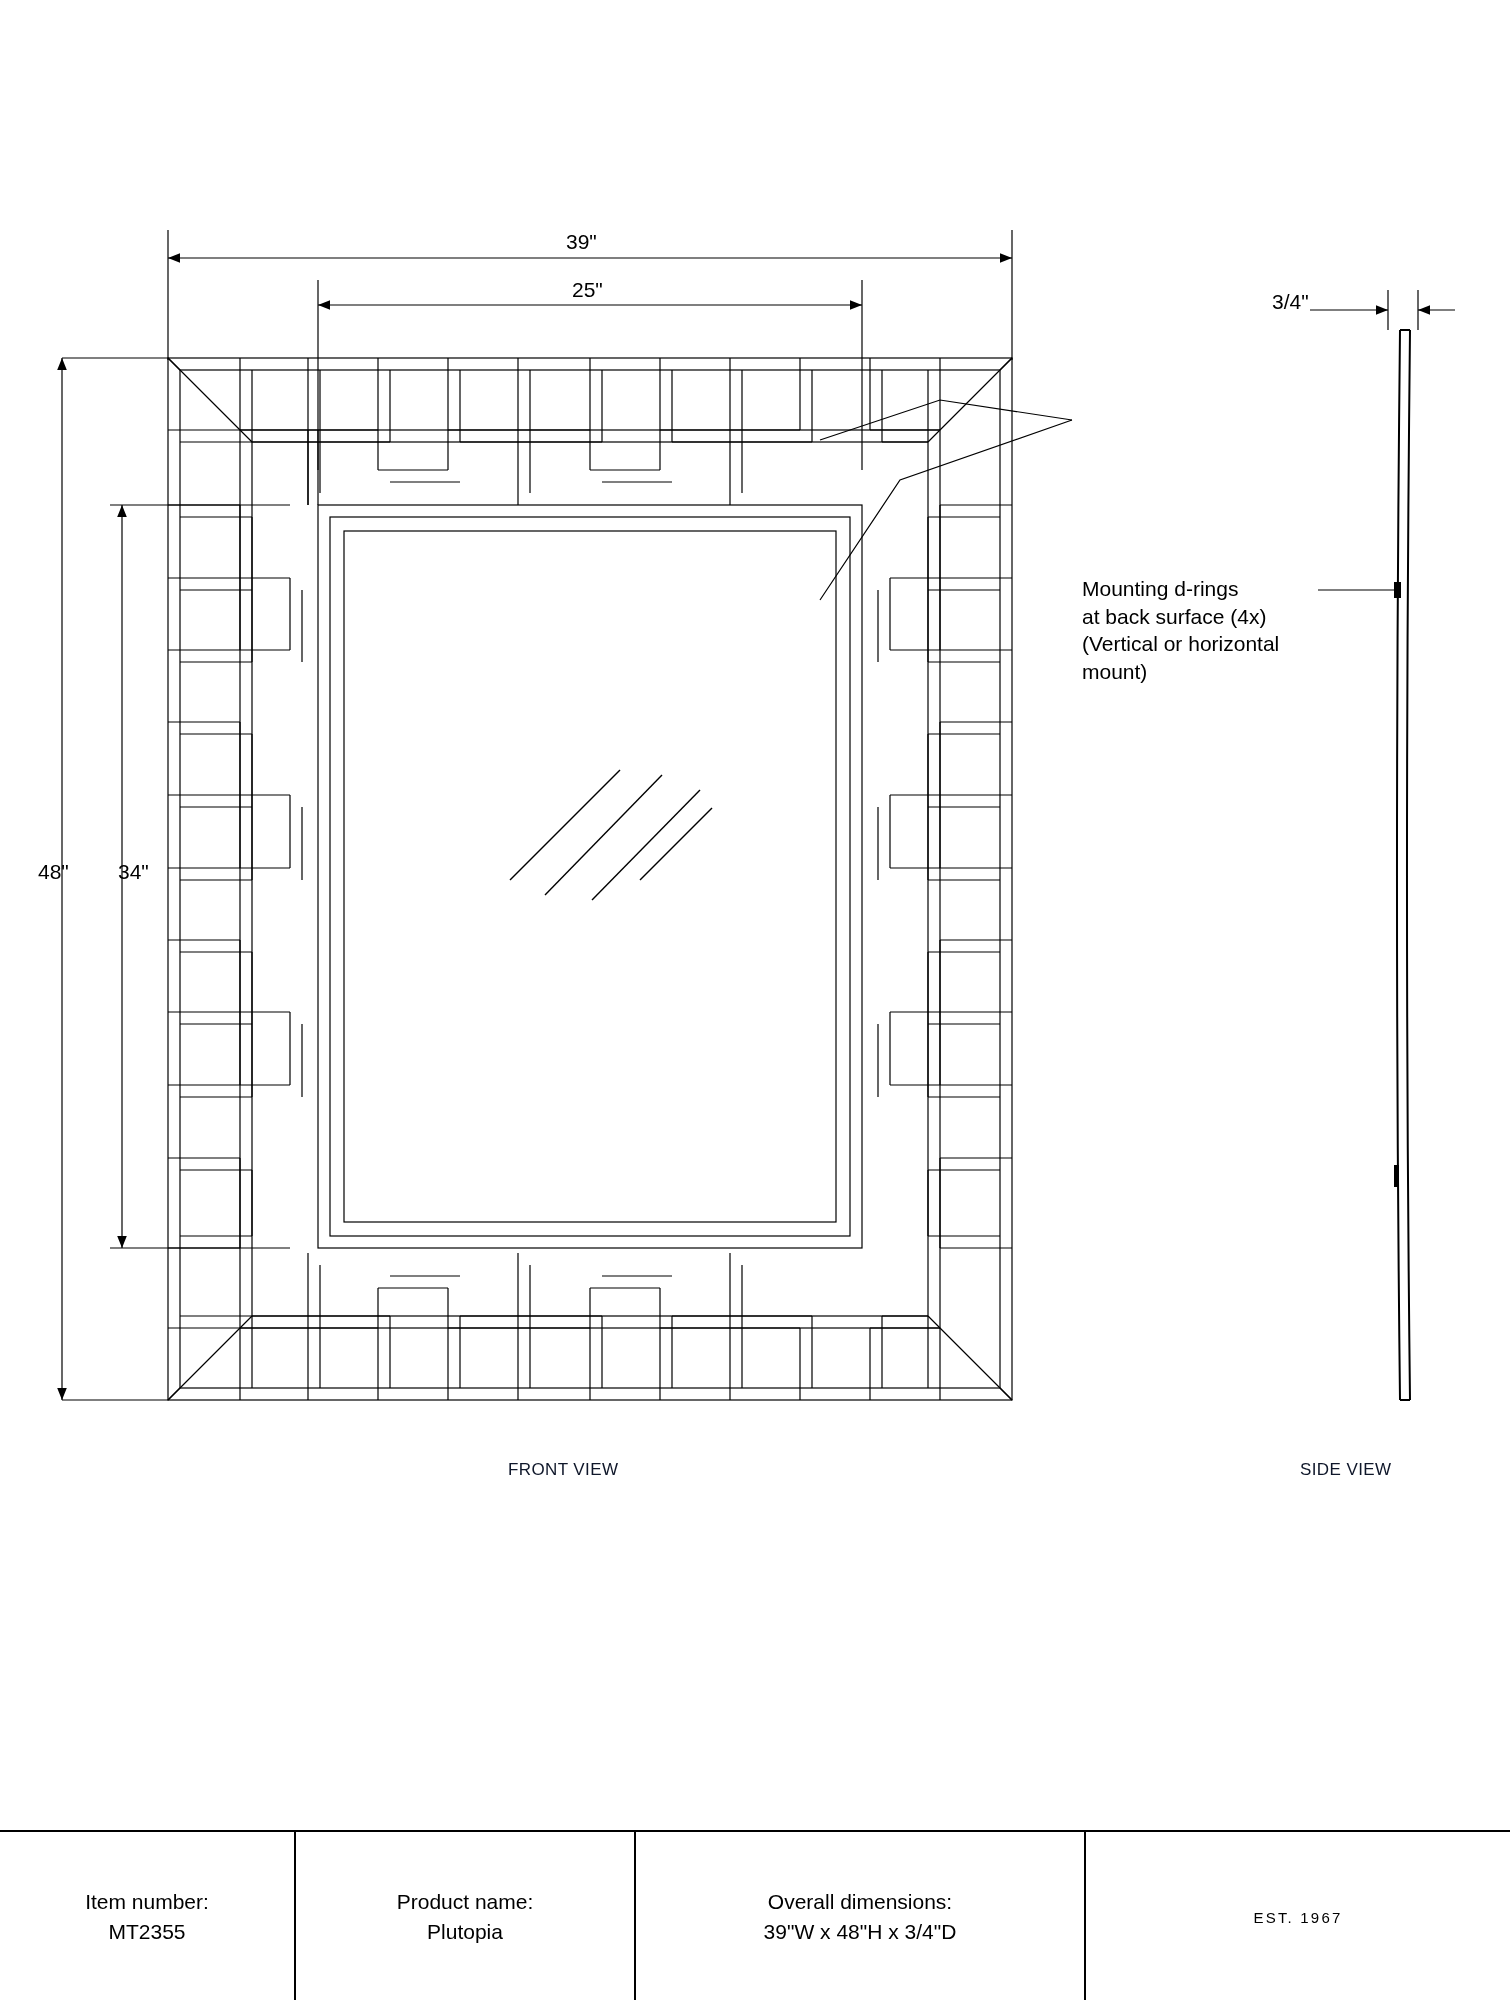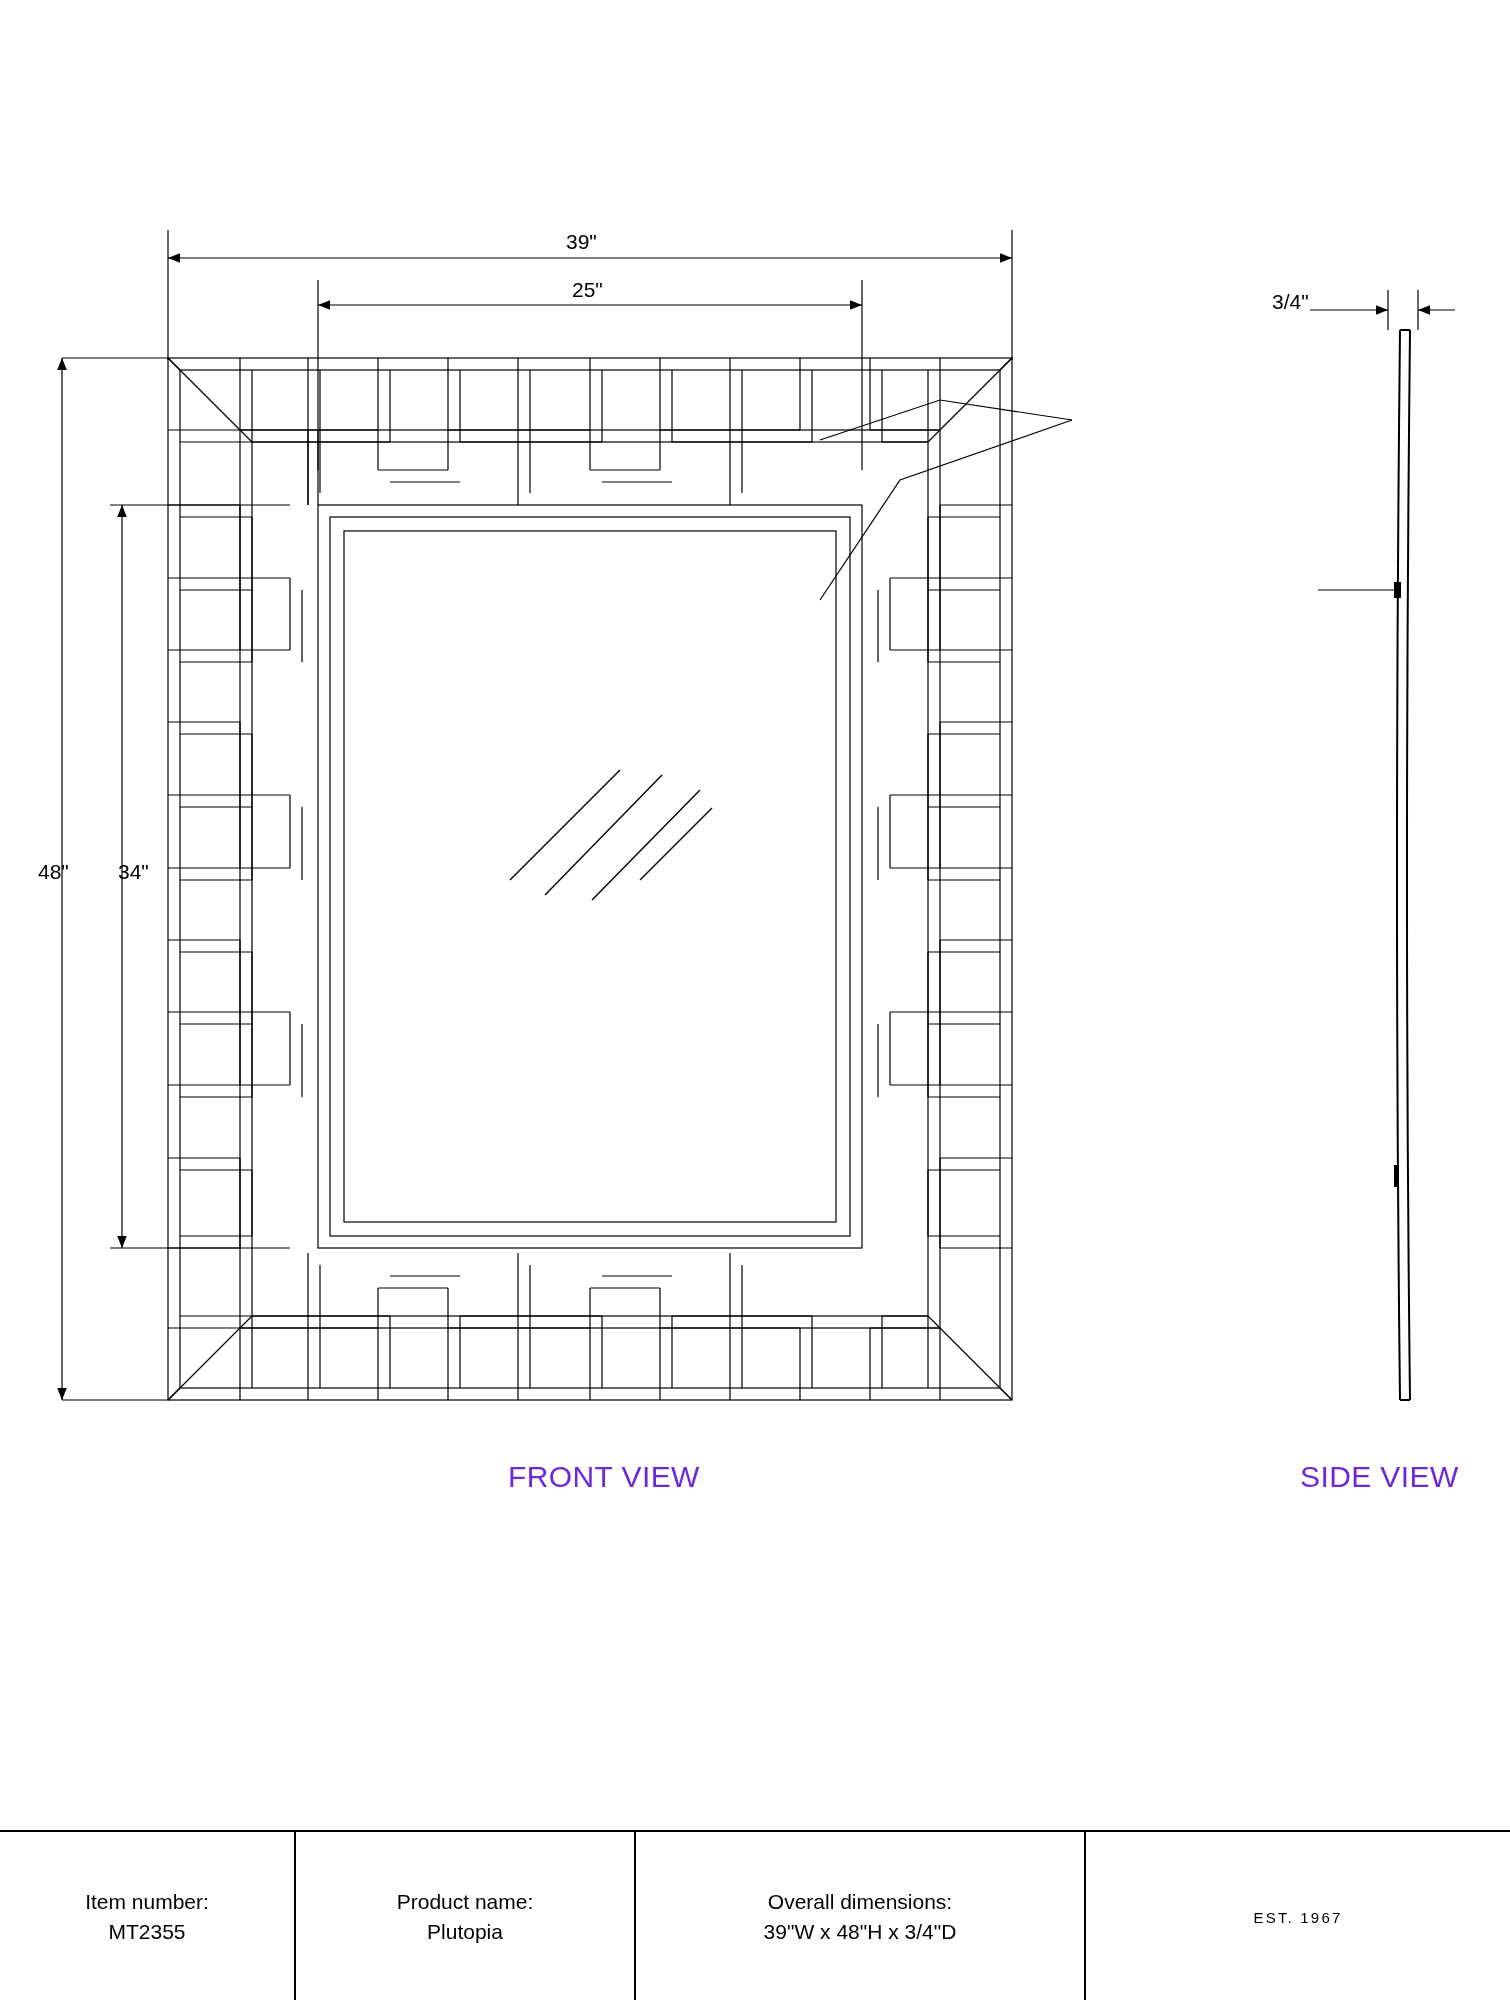--- a/index.html
+++ b/index.html
@@ -41,23 +41,23 @@
     white-space: pre;
   }
   .dim-text {
     position: absolute;
     font-size: 21px;
     color: #000;
     white-space: pre;
   }
   .view-title {
     position: absolute;
-    font-size: 30px;
+    font-size: 17px;
     letter-spacing: 0.4px;
-    color: #6d28d9;
+    color: #0f172a;
     white-space: pre;
   }
   
   .titleblock {
     position: absolute;
     left: 0;
     top: 1830px;
     width: 1510px;
     height: 170px;
     border-top: 2px solid #000;
@@ -284,20 +284,24 @@
         <rect x="1394" y="1165" width="5" height="22" fill="#000" stroke="none"></rect>
       </g>
     </svg>
 
     <div class="dim-text" style="left:566px; top:230px;">39"</div>
     <div class="dim-text" style="left:572px; top:278px;">25"</div>
     <div class="dim-text" style="left:38px; top:860px;">48"</div>
     <div class="dim-text" style="left:118px; top:860px;">34"</div>
     <div class="dim-text" style="left:1272px; top:290px;">3/4"</div>
 
+    <div class="label" style="left:1082px; top:575px; width:290px;">Mounting d-rings
+at back surface (4x)
+(Vertical or horizontal
+mount)</div>
 
     <div class="view-title" style="left:508px; top:1460px;">FRONT VIEW</div>
     <div class="view-title" style="left:1300px; top:1460px;">SIDE VIEW</div>
 
   </div>
 
   <div class="titleblock">
     <div class="tb-row">
       <div class="tb-cell c1">
         <span class="tb-label">Item number:</span>

